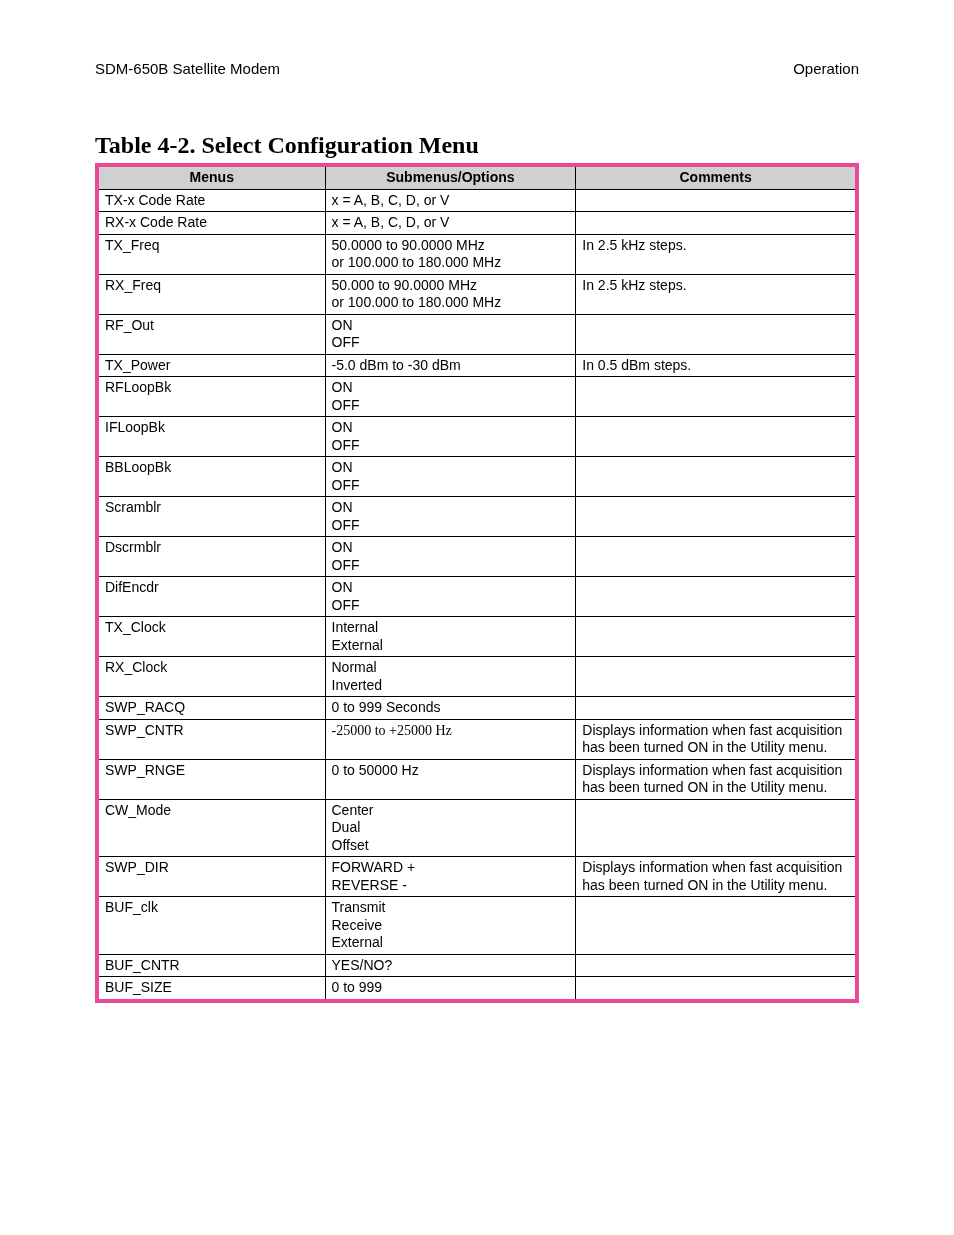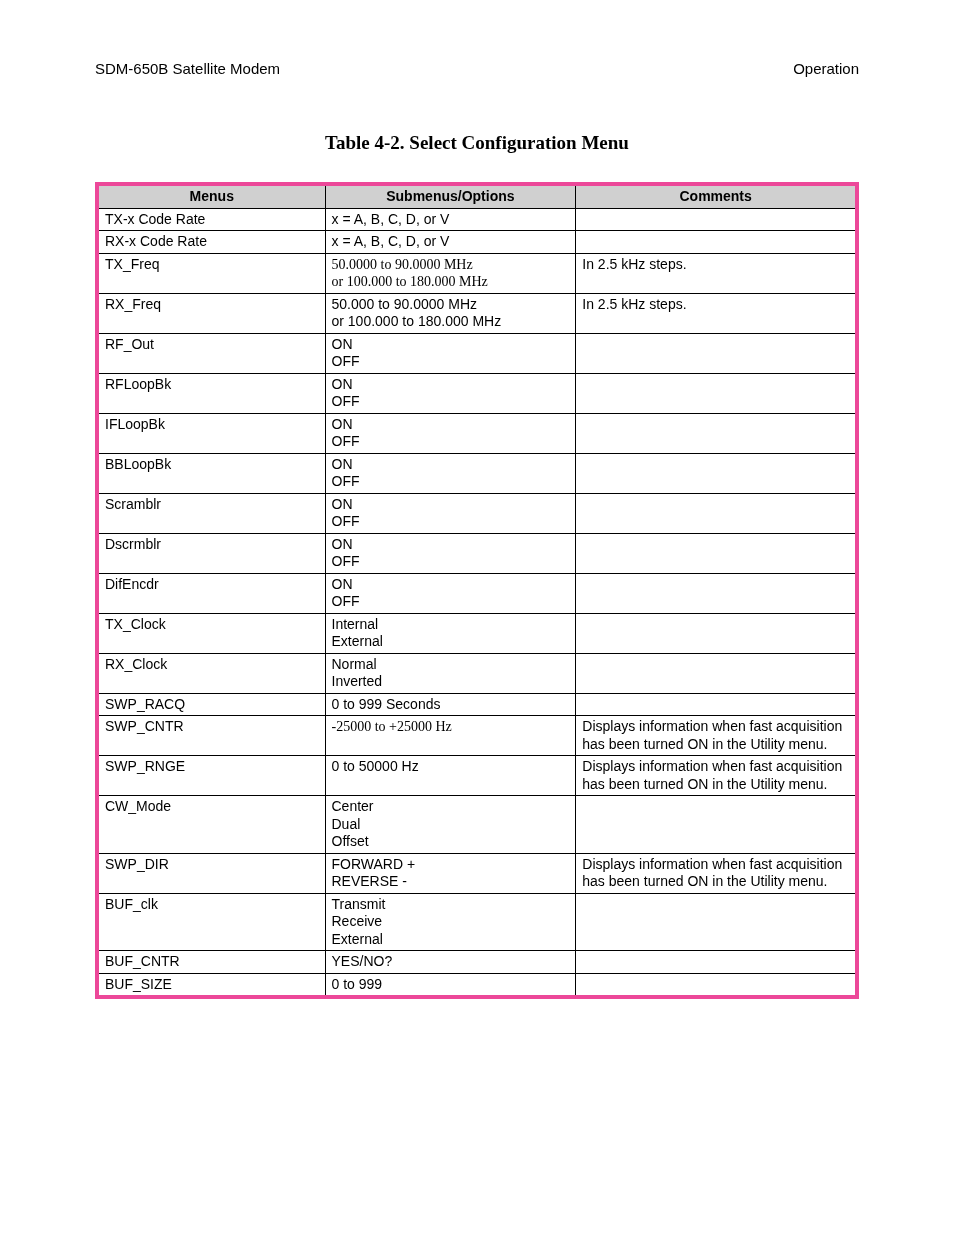--- a/index.html
+++ b/index.html
@@ -10,25 +10,25 @@
     color: #000;
     background: #fff;
   }
   .header {
     display: flex;
     justify-content: space-between;
     font-size: 15px;
     margin-bottom: 55px;
   }
   .title {
-    text-align: center;
+    text-align: left;
     font-family: "Times New Roman", Times, serif;
     font-weight: bold;
-    font-size: 19px;
-    margin-bottom: 28px;
+    font-size: 24px;
+    margin-bottom: 4px;
   }
   table {
     border-collapse: collapse;
     width: 100%;
     table-layout: fixed;
   }
   th, td {
     border: 1px solid #000;
     padding: 2px 6px;
     text-align: left;
@@ -77,37 +77,42 @@
         <td style="white-space: pre-line;">x = A, B, C, D, or V</td>
         <td></td>
       </tr>
       <tr>
         <td>RX-x Code Rate</td>
         <td style="white-space: pre-line;">x = A, B, C, D, or V</td>
         <td></td>
       </tr>
       <tr>
         <td>TX_Freq</td>
-        <td style="white-space: pre-line; font-family: Liberation Serif, serif;">50.0000 to 90.0000 MHz
+        <td style="white-space: pre-line;">50.0000 to 90.0000 MHz
 or 100.000 to 180.000 MHz</td>
         <td>In 2.5 kHz steps.</td>
       </tr>
       <tr>
         <td>RX_Freq</td>
         <td style="white-space: pre-line;">50.000 to 90.0000 MHz
 or 100.000 to 180.000 MHz</td>
         <td>In 2.5 kHz steps.</td>
       </tr>
       <tr>
         <td>RF_Out</td>
         <td style="white-space: pre-line;">ON
 OFF</td>
         <td></td>
       </tr>
       <tr>
+        <td>TX_Power</td>
+        <td style="white-space: pre-line;">-5.0 dBm to -30 dBm</td>
+        <td>In 0.5 dBm steps.</td>
+      </tr>
+      <tr>
         <td>RFLoopBk</td>
         <td style="white-space: pre-line;">ON
 OFF</td>
         <td></td>
       </tr>
       <tr>
         <td>IFLoopBk</td>
         <td style="white-space: pre-line;">ON
 OFF</td>
         <td></td>

